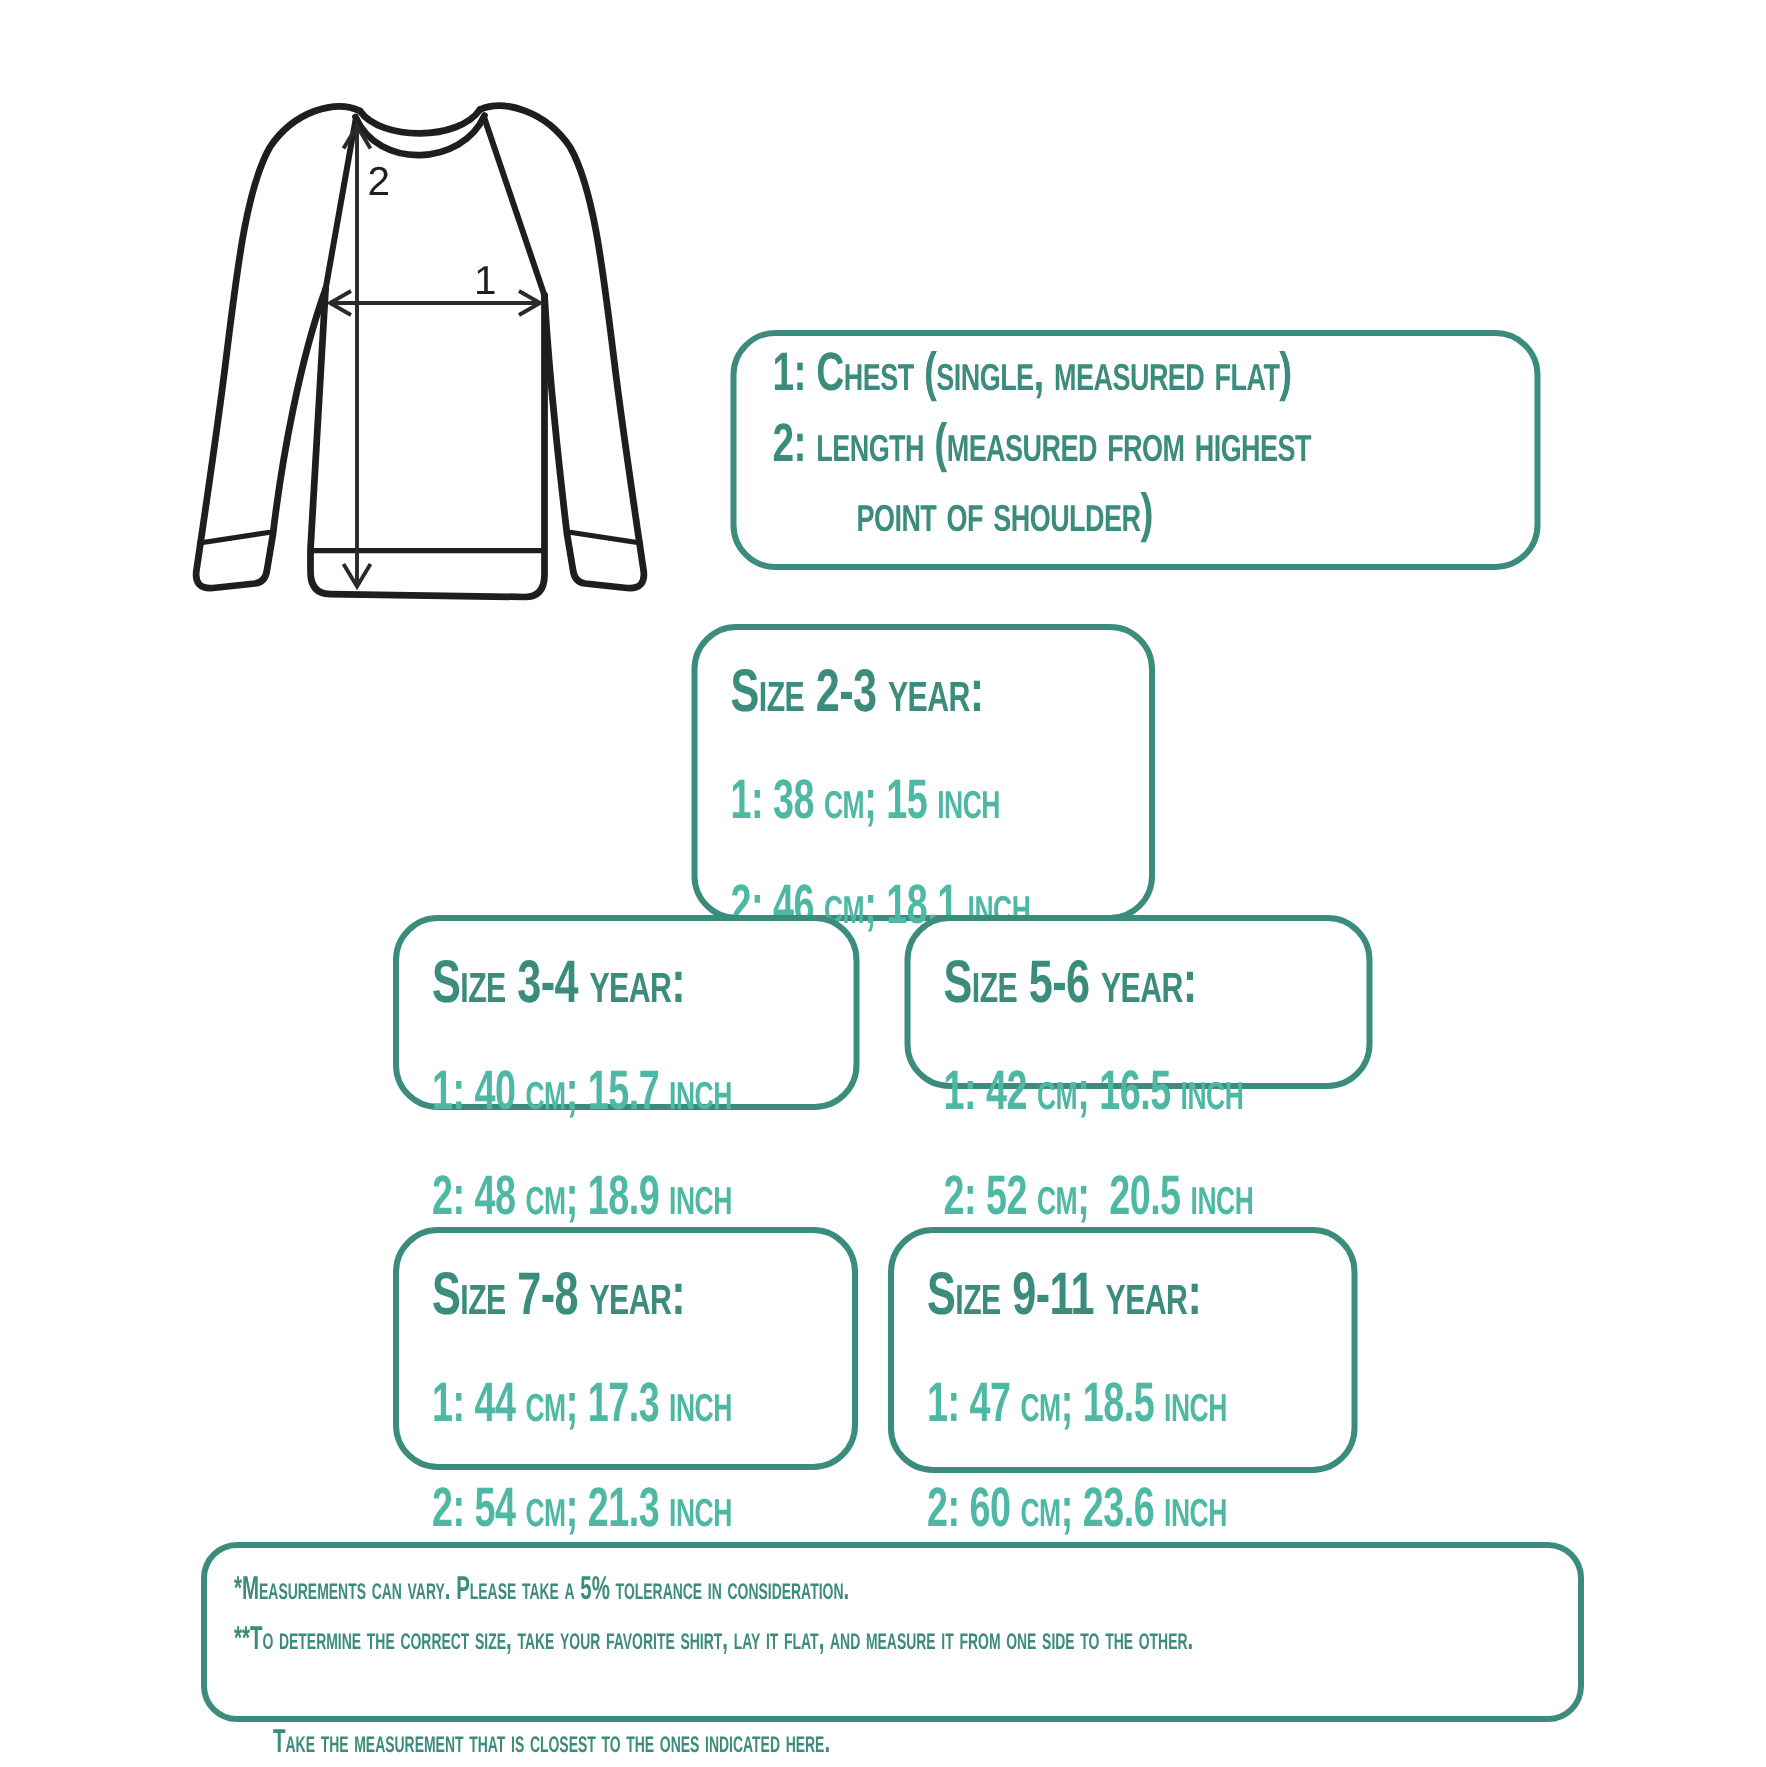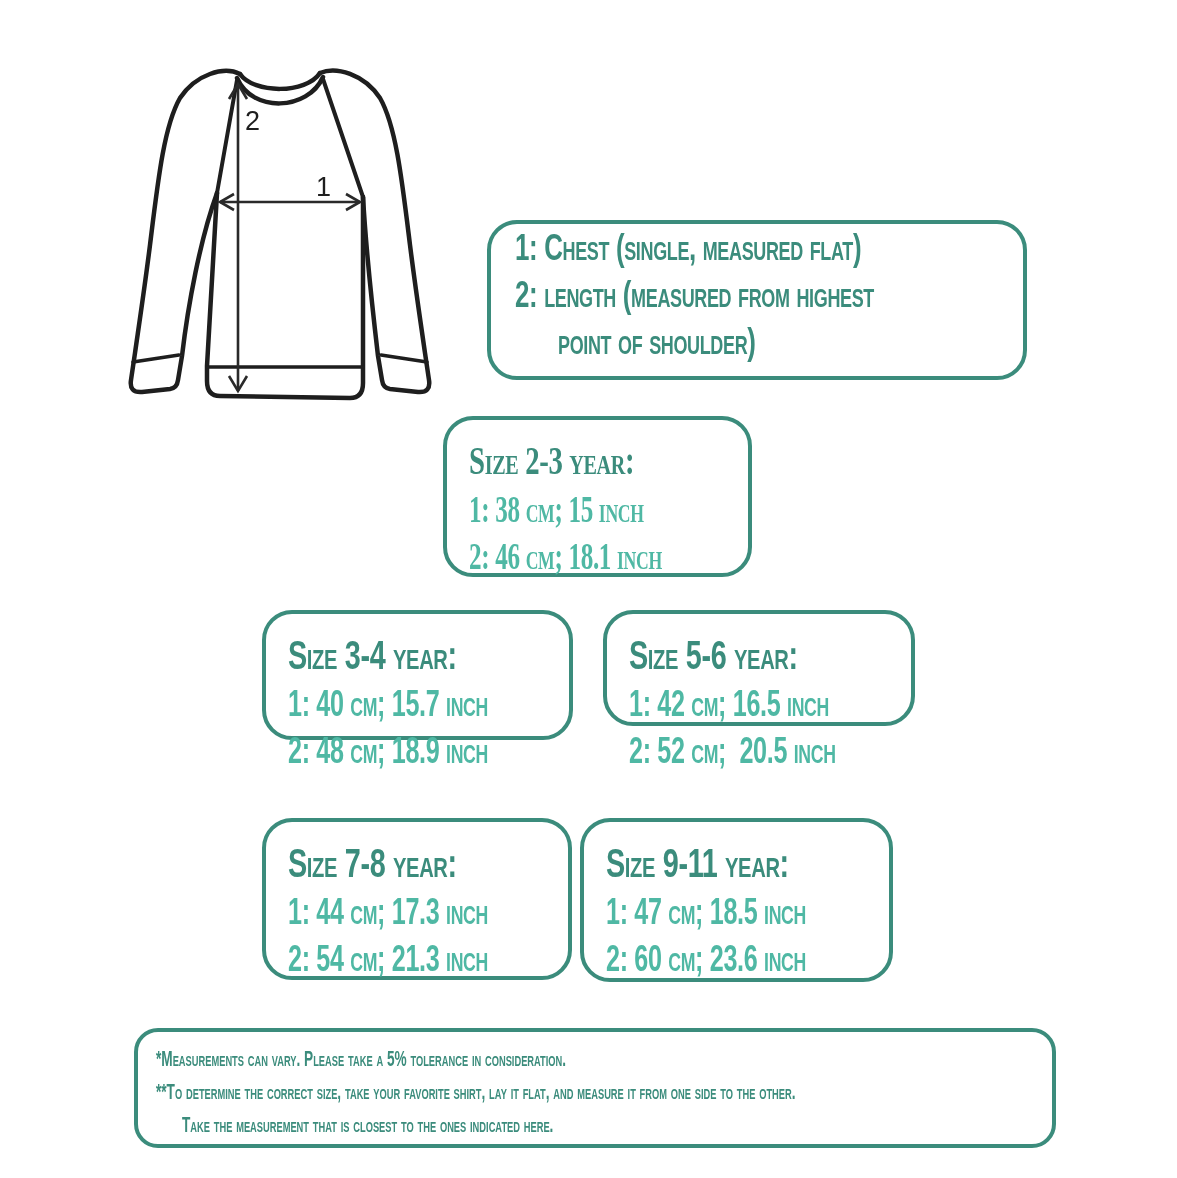--- a/index.html
+++ b/index.html
@@ -13,46 +13,46 @@
     font-family:"Liberation Sans",sans-serif;overflow:hidden;
   }
   .box{
     position:absolute;box-sizing:border-box;background:#fff;
     border:4.5px solid var(--teal-dark);border-radius:30px;
   }
   .line{white-space:pre;}
   .scl{display:inline-block;transform-origin:0 50%;white-space:pre;}
   .smallcaps{font-variant:small-caps;font-weight:bold;}
   .t-dark{color:var(--teal-dark);}
-  .t-light{color:var(--teal-light);}
+  .t-light{color:var(--teal-light);margin-top:23px;}
 
   
   #legend{left:487px;top:220px;width:540px;height:160px;padding:0 0 0 24px;}
   #legend .line{font-size:36px;line-height:47px;letter-spacing:-0.5px;}
   #legend .scl{transform:scaleX(0.72);}
-  #legend .indent{margin-left:43px;}
+  #legend .indent{margin-left:56px;}
 
   
   .sizebox{padding:16px 0 0 22px;}
   .sizebox .title{font-size:40px;line-height:50px;letter-spacing:-0.5px;}
   .sizebox .val{font-size:37px;line-height:47px;letter-spacing:-0.5px;}
   .sizebox .title .scl{transform:scaleX(0.72);}
   .sizebox .val .scl{transform:scaleX(0.68);}
 
-  #size23{left:443px;top:416px;width:309px;height:161px;font-family:Liberation Serif, serif;}
+  #size23{left:461px;top:416px;width:309px;height:198px;}
   #size34{left:262px;top:610px;width:311px;height:130px;}
   #size56{left:603px;top:610px;width:312px;height:116px;}
   #size78{left:262px;top:818px;width:310px;height:162px;}
-  #size911{left:580px;top:818px;width:313px;height:164px;}
+  #size911{left:592px;top:818px;width:313px;height:164px;}
 
   
   #notes{left:134px;top:1028px;width:922px;height:120px;padding:10px 0 0 18px;border-radius:24px;border-width:4px;}
   #notes .line{font-size:22px;line-height:33px;}
   #notes .scl{transform:scaleX(0.62);}
-  #notes .indent{margin-left:26px;}
+  #notes .indent{margin-left:26px;margin-top:36px;}
 
   
   #sweater{position:absolute;left:120px;top:50px;width:340px;height:370px;}
 </style>
 </head>
 <body>
 
 <svg id="sweater" viewBox="0 0 340 370">
   <g fill="none" stroke="#1e1e1e" stroke-width="4.5" stroke-linecap="round" stroke-linejoin="round">
 

